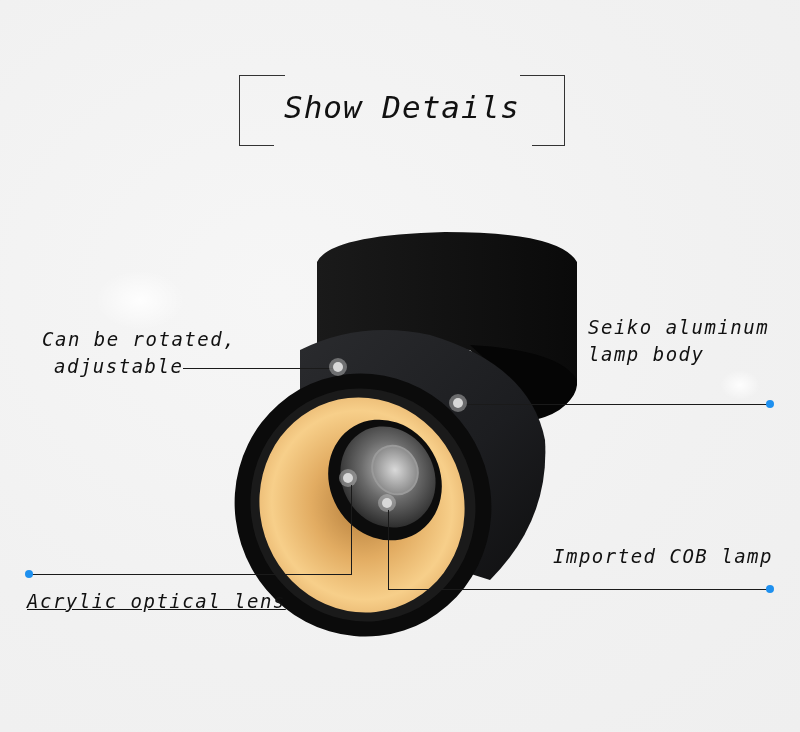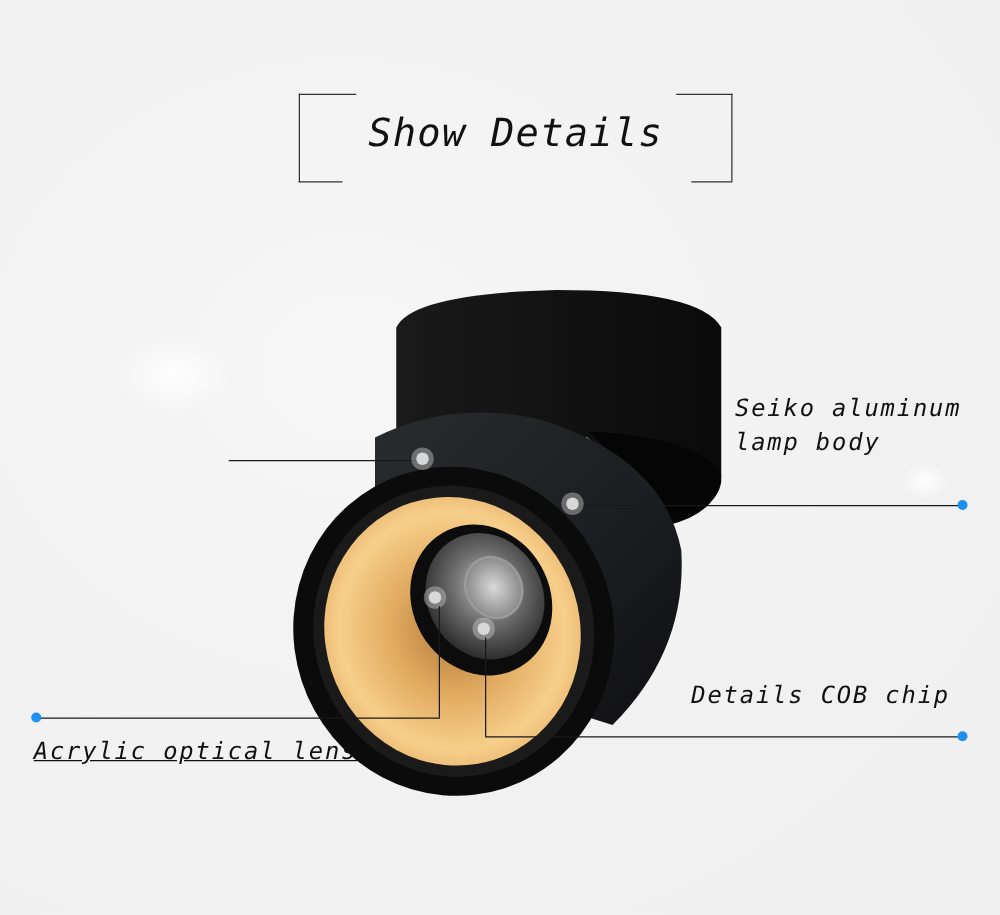--- a/index.html
+++ b/index.html
@@ -1,19 +1,19 @@
 <!DOCTYPE html>
 <html><head>
 <meta charset="utf-8">
 <style>
   html, body { margin:0; padding:0; }
   body { width:800px; height:732px; overflow:hidden; background:#f2f2f2; position:relative; font-family:"DejaVu Sans Mono", monospace; }
   .stage { position:absolute; left:0; top:0; width:800px; height:732px; background:radial-gradient(ellipse at 35% 40%, #f6f6f6 0%, #f1f1f1 60%, #efefef 100%); }
   .glow { position:absolute; border-radius:50%; background:radial-gradient(ellipse, rgba(255,255,255,0.9) 0%, rgba(255,255,255,0) 70%); }
-  .title-frame { position:absolute; left:239px; top:75px; width:326px; height:70px;padding-left:21px; }
+  .title-frame { position:absolute; left:239px; top:75px; width:326px; height:70px; }
   .br { position:absolute; border-color:#333; border-style:solid; }
   .br.tl { left:0; top:0; width:45px; height:70px; border-width:1px 0 0 1px; }
   .br.tl-bot { left:0; top:70px; width:35px; height:0; border-width:1px 0 0 0; }
   .br.tr { right:0; top:0; width:0; height:70px; border-width:0 1px 0 0; }
   .br.tr-top { right:0; top:0; width:45px; height:0; border-width:1px 0 0 0; }
   .br.br-bot { right:0; top:70px; width:33px; height:0; border-width:1px 0 0 0; }
   .title { position:absolute; left:0; right:0; top:14px; text-align:center; font-size:31px; font-style:italic; color:#111; letter-spacing:1px; font-family:"DejaVu Sans Mono", monospace; }
   .label { position:absolute; font-style:italic; font-size:19px; color:#111; letter-spacing:1.5px; white-space:nowrap; line-height:27px; font-family:"DejaVu Sans Mono", monospace; }
   .hline { position:absolute; height:1px; background:#1a1a1a; }
   .vline { position:absolute; width:1px; background:#1a1a1a; }
@@ -75,32 +75,36 @@
     <ellipse cx="363" cy="505" rx="128" ry="132" transform="rotate(-18 363 505)" fill="#0b0b0b"></ellipse>
     <ellipse cx="363" cy="505" rx="112" ry="117" transform="rotate(-18 363 505)" fill="#1a1a1a"></ellipse>
 
     <ellipse cx="362" cy="505" rx="102" ry="108" transform="rotate(-18 362 505)" fill="url(#gold)"></ellipse>
 
     <ellipse cx="385" cy="480" rx="55" ry="62" transform="rotate(-30 385 480)" fill="#0c0c0c"></ellipse>
     <ellipse cx="388" cy="477" rx="46" ry="52" transform="rotate(-30 388 477)" fill="url(#lensg)"></ellipse>
     <ellipse cx="395" cy="470" rx="22" ry="25" transform="rotate(-30 395 470)" fill="url(#chip)" stroke="#9a9a9a" stroke-width="2"></ellipse>
   </svg>
 
+  <div class="label" style="left:42px;top:326px;">
+    <div>Can be rotated,</div>
+    <div style="padding-left:12px;">adjustable</div>
+  </div>
   <div class="hline" style="left:183px;top:368px;width:150px;"></div>
   <div class="gdot" style="left:329px;top:358px;"></div>
 
   <div class="label" style="left:588px;top:314px;">
     <div>Seiko aluminum</div>
     <div>lamp body</div>
   </div>
   <div class="gdot" style="left:449px;top:394px;"></div>
   <div class="hline" style="left:467px;top:404px;width:300px;"></div>
   <div class="bdot" style="left:766px;top:400px;"></div>
 
-  <div class="label" style="left:553px;top:543px;">Details COB chip</div>
+  <div class="label" style="left:553px;top:543px;">Imported COB lamp</div>
   <div class="gdot" style="left:378px;top:494px;"></div>
   <div class="vline" style="left:388px;top:510px;height:79px;"></div>
   <div class="hline" style="left:388px;top:589px;width:380px;"></div>
   <div class="bdot" style="left:766px;top:585px;"></div>
 
   <div class="gdot" style="left:339px;top:469px;"></div>
   <div class="vline" style="left:351px;top:485px;height:89px;"></div>
   <div class="hline" style="left:30px;top:574px;width:322px;"></div>
   <div class="bdot" style="left:25px;top:570px;"></div>
   <div class="label" style="left:27px;top:588px;text-decoration:underline;">Acrylic optical lens</div>

